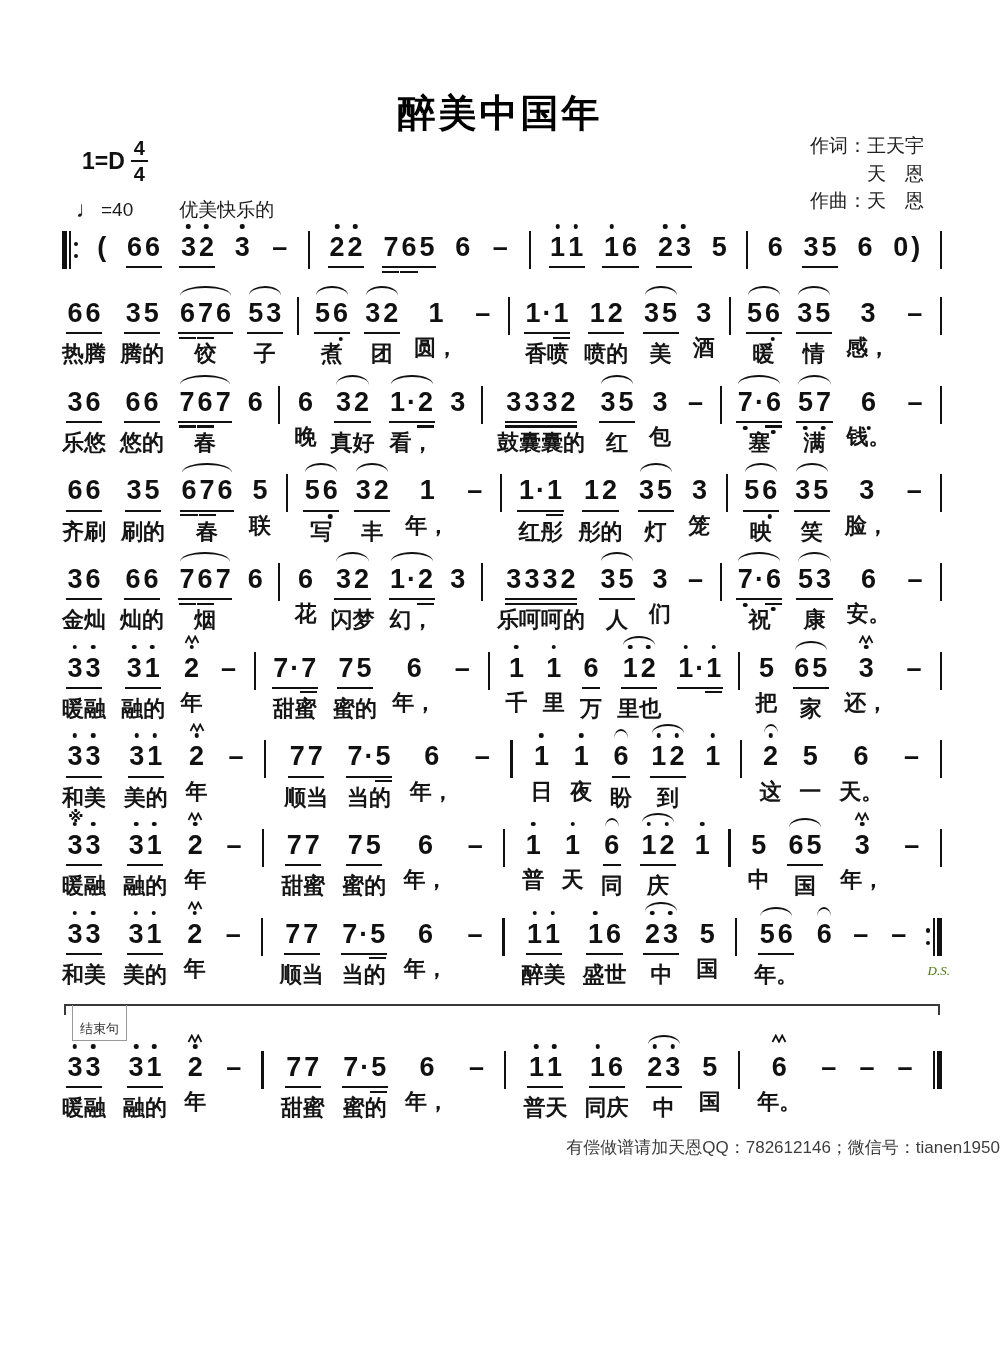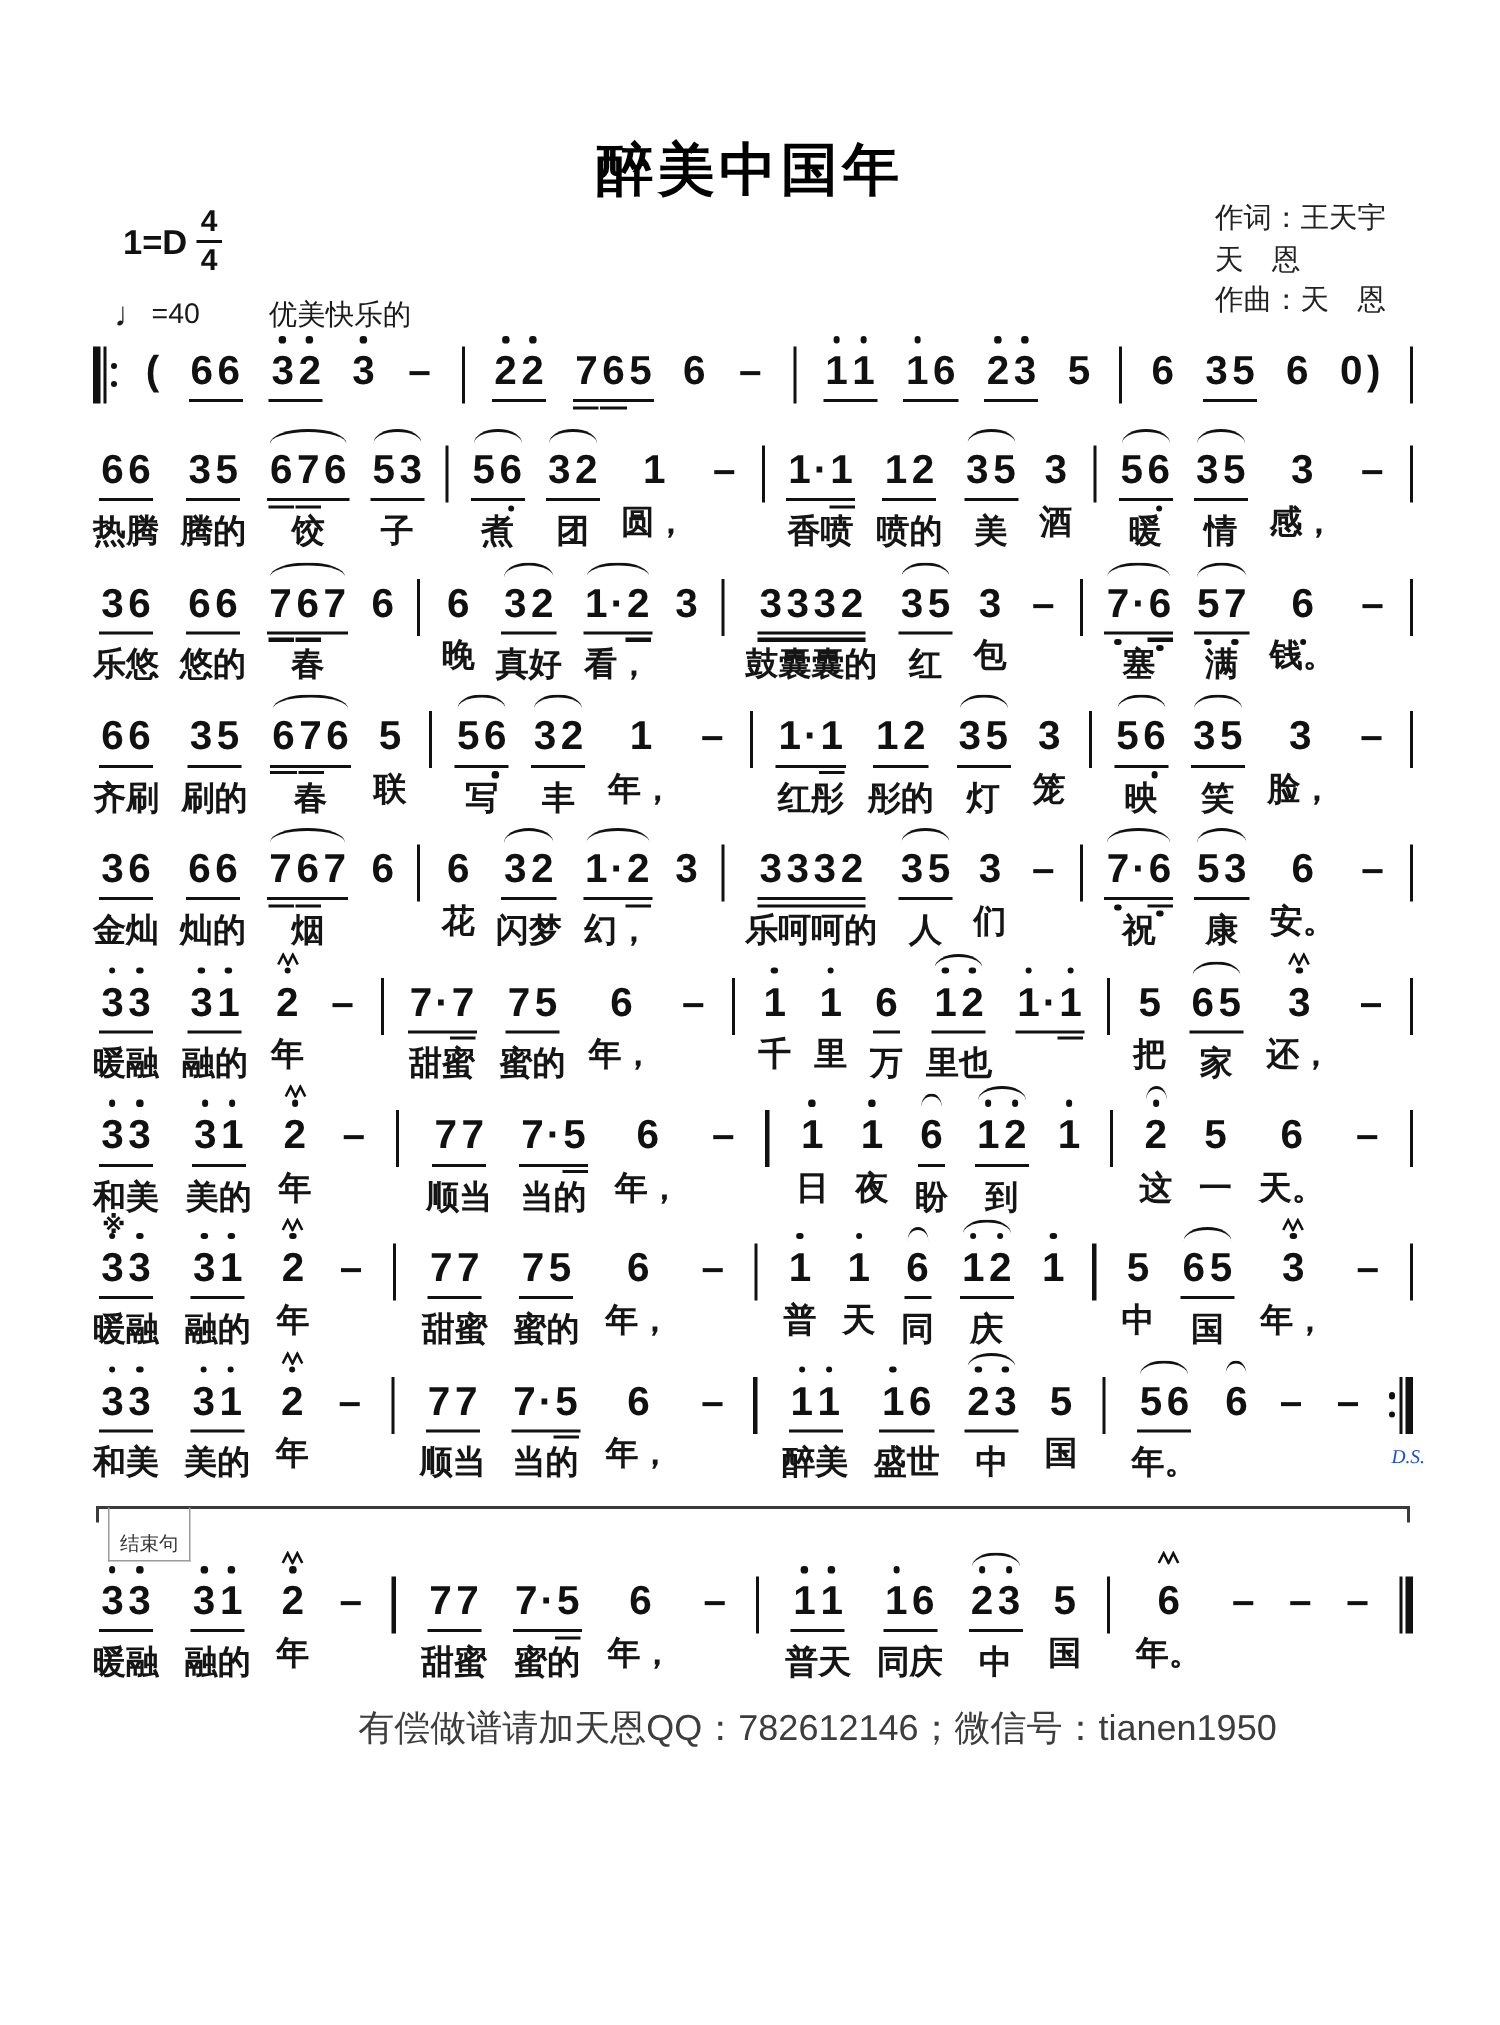--- a/index.html
+++ b/index.html
@@ -7,21 +7,21 @@
     position:relative; width:1000px; height:1350px; margin:0 auto;
     background:#ffffff; color:#111;
     font-family:"Liberation Sans","DejaVu Sans",sans-serif;
     overflow:hidden;
   }
   .title {
     margin:0; padding-top:88px; text-align:center;
     font-size:38px; font-weight:bold; letter-spacing:3px; color:#000000;
   }
   .credits {
-    position:absolute; top:132px; right:76px; text-align:left;
+    position:absolute; top:132px; right:76px; text-align:right;
     font-size:19px; line-height:1.45; color:#222;
   }
   .keyrow {
     position:absolute; left:82px; top:138px;
     font-size:23px; font-weight:bold; display:flex; align-items:center; gap:6px;
   }
   .meter { display:inline-flex; flex-direction:column; align-items:center; line-height:1; font-size:20px; font-weight:bold; }
   .meter .mt { border-bottom:2px solid #111; padding:0 3px 2px; margin-bottom:2px; }
   .temporow {
     position:absolute; left:76px; top:196px;
@@ -66,34 +66,34 @@
   }
   .bar-wrap { display:flex; align-items:center; gap:2.5px; margin-top:14px; height:40px; align-self:flex-start; }
   .bl  { width:2.2px; height:38px; background:#111; }
   .blk { width:4.5px; height:38px; background:#111; }
   .dots { display:flex; flex-direction:column; justify-content:center; gap:8px; height:38px; }
   .dots i { width:4.2px; height:4.2px; background:#111; border-radius:50%; display:block; }
 
   .segno { position:absolute; left:6px; top:-7px; font-size:16px; font-weight:bold; color:#111; }
   .ds {
     position:absolute; right:-8px; top:60px; font-size:13px; font-style:italic;
-    font-family:"Liberation Serif","DejaVu Serif",serif; color:#1d4ed8;
+    font-family:"Liberation Serif","DejaVu Serif",serif; color:#4d7c0f;
   }
   .ending-sep { position:relative; border-top:2px solid #3a3a3a; margin:16px 2px 6px; height:24px; }
   .ending-sep::before, .ending-sep::after {
     content:""; position:absolute; top:-1px; width:2px; height:10px; background:#3a3a3a;
   }
   .ending-sep::before { left:0; } .ending-sep::after { right:0; }
   .ending-label {
     position:absolute; left:8px; top:-1px; font-size:13px; color:#333;
     border:1px solid #9a9a9a; border-top:none; padding:15px 7px 2px;
   }
   .footer {
-    position:absolute; left:0; right:0; top:1136px; text-align:center;
-    padding-left:90px; font-size:24px; color:#3d3d3d;
+    position:absolute; left:0; right:0; top:1136px; text-align:right;
+    padding-left:90px; font-size:17px; color:#3d3d3d;
   }
 </style>
 </head>
 <body>
 
 <div class="page">
   <h1 class="title">醉美中国年</h1>
 
   <div class="credits">
     <div>作词：王天宇</div>

